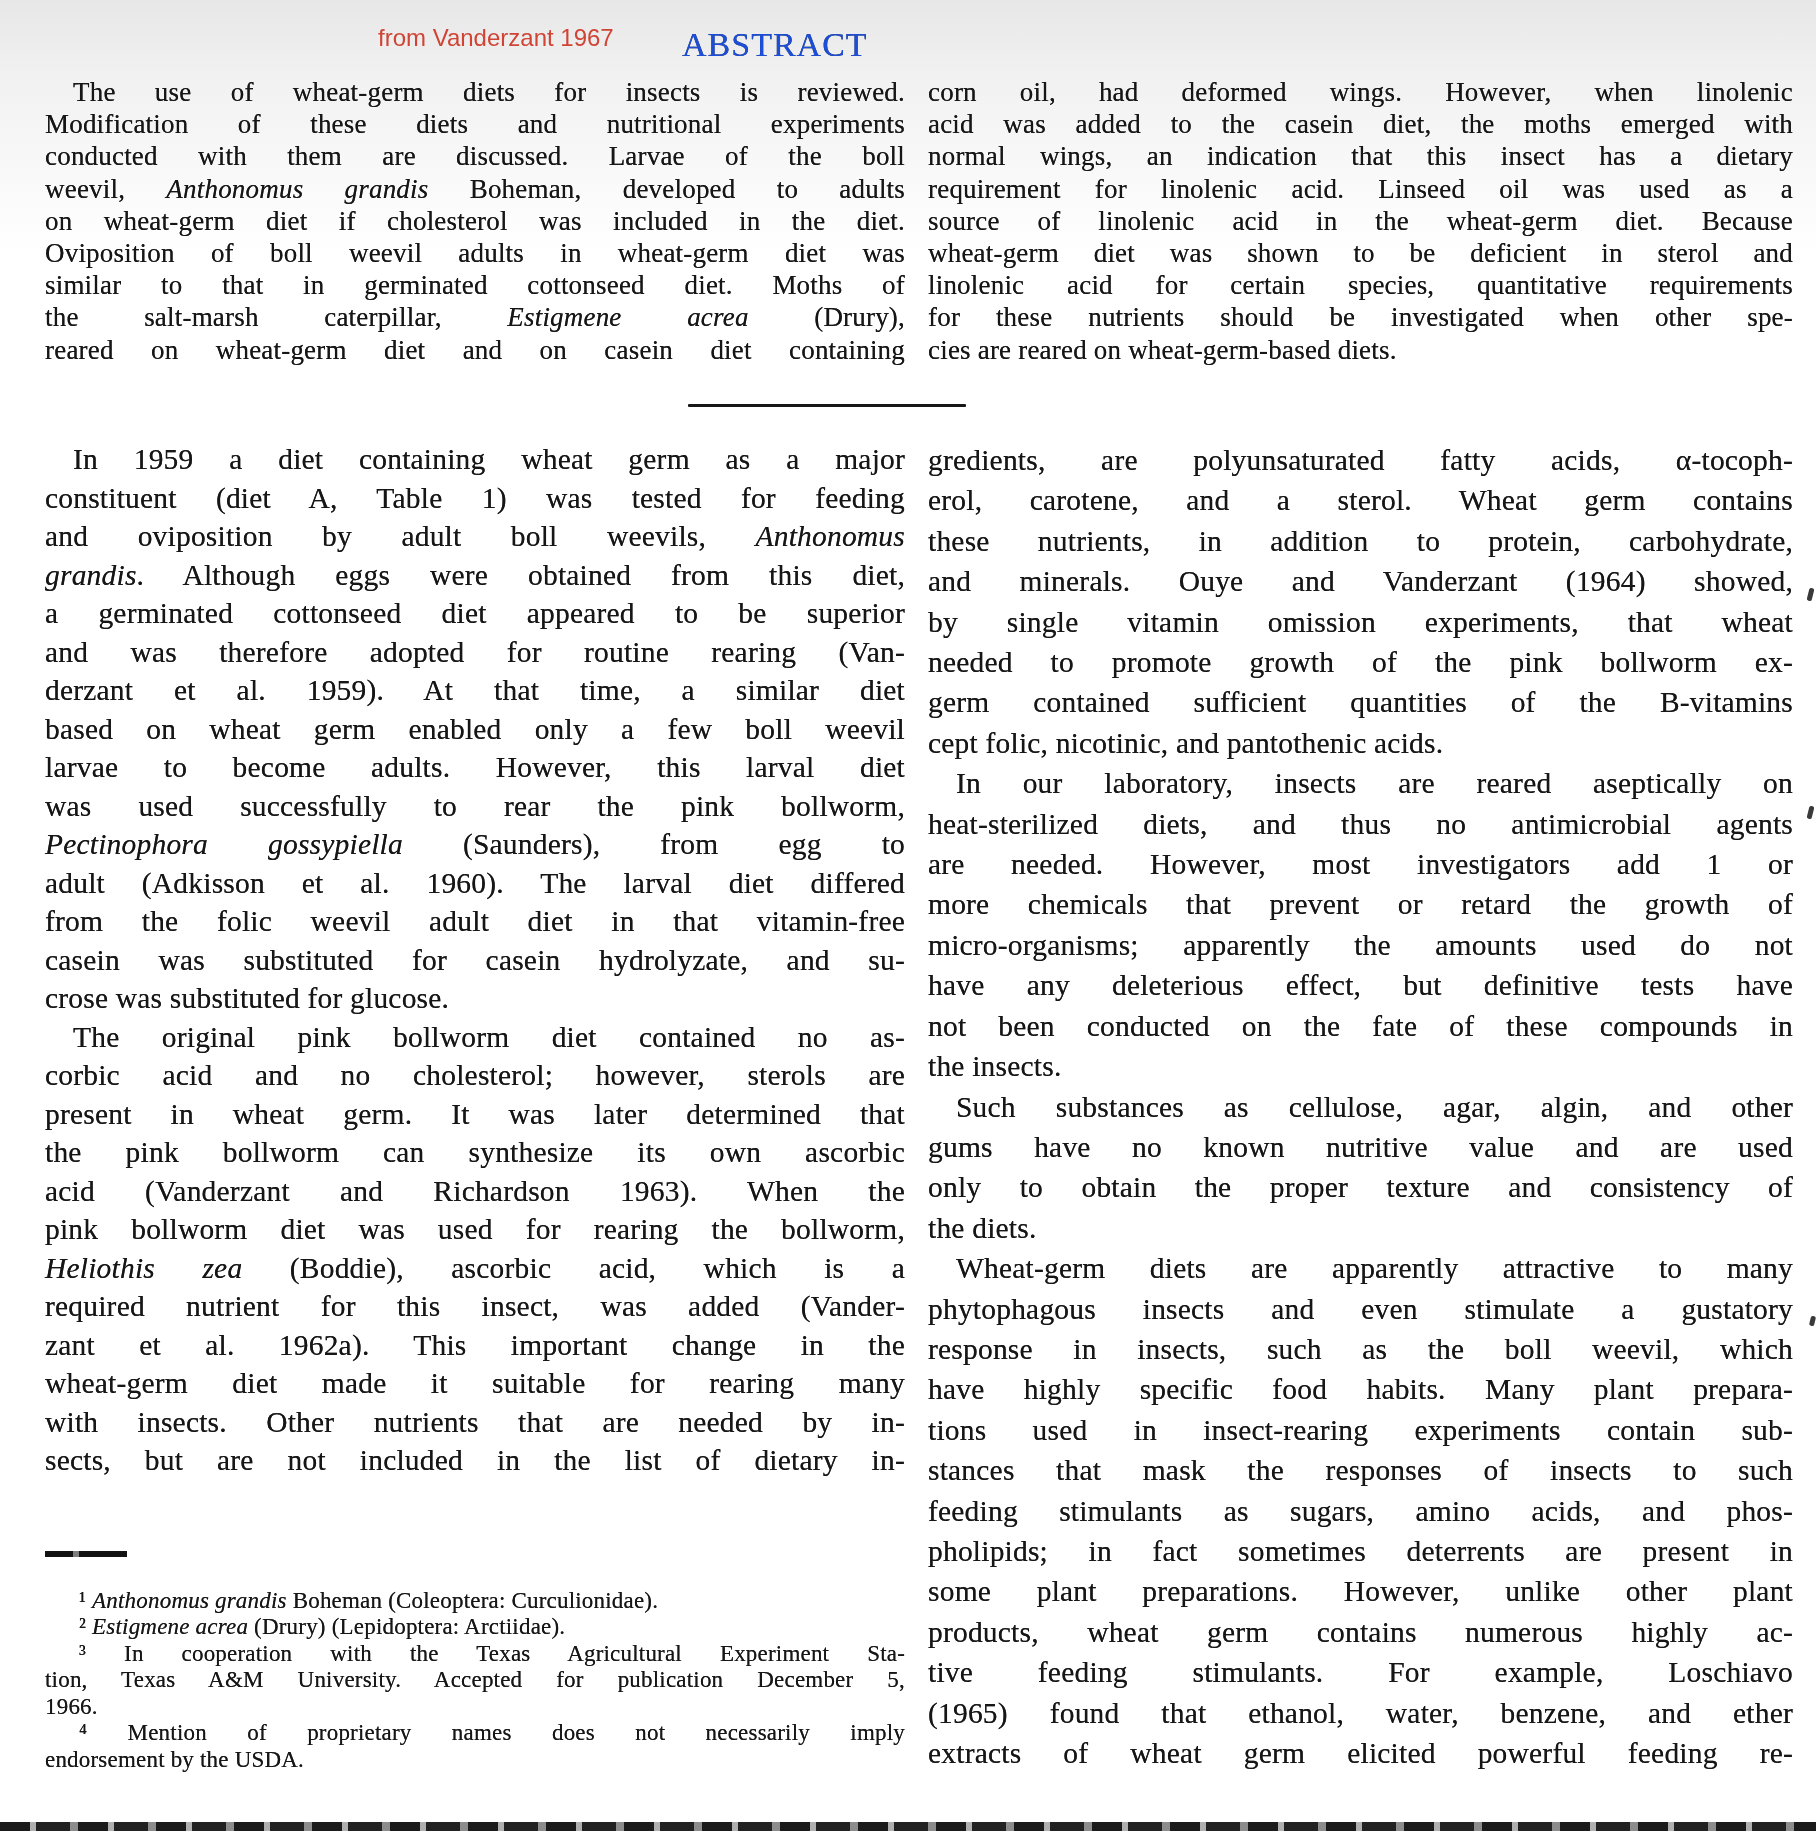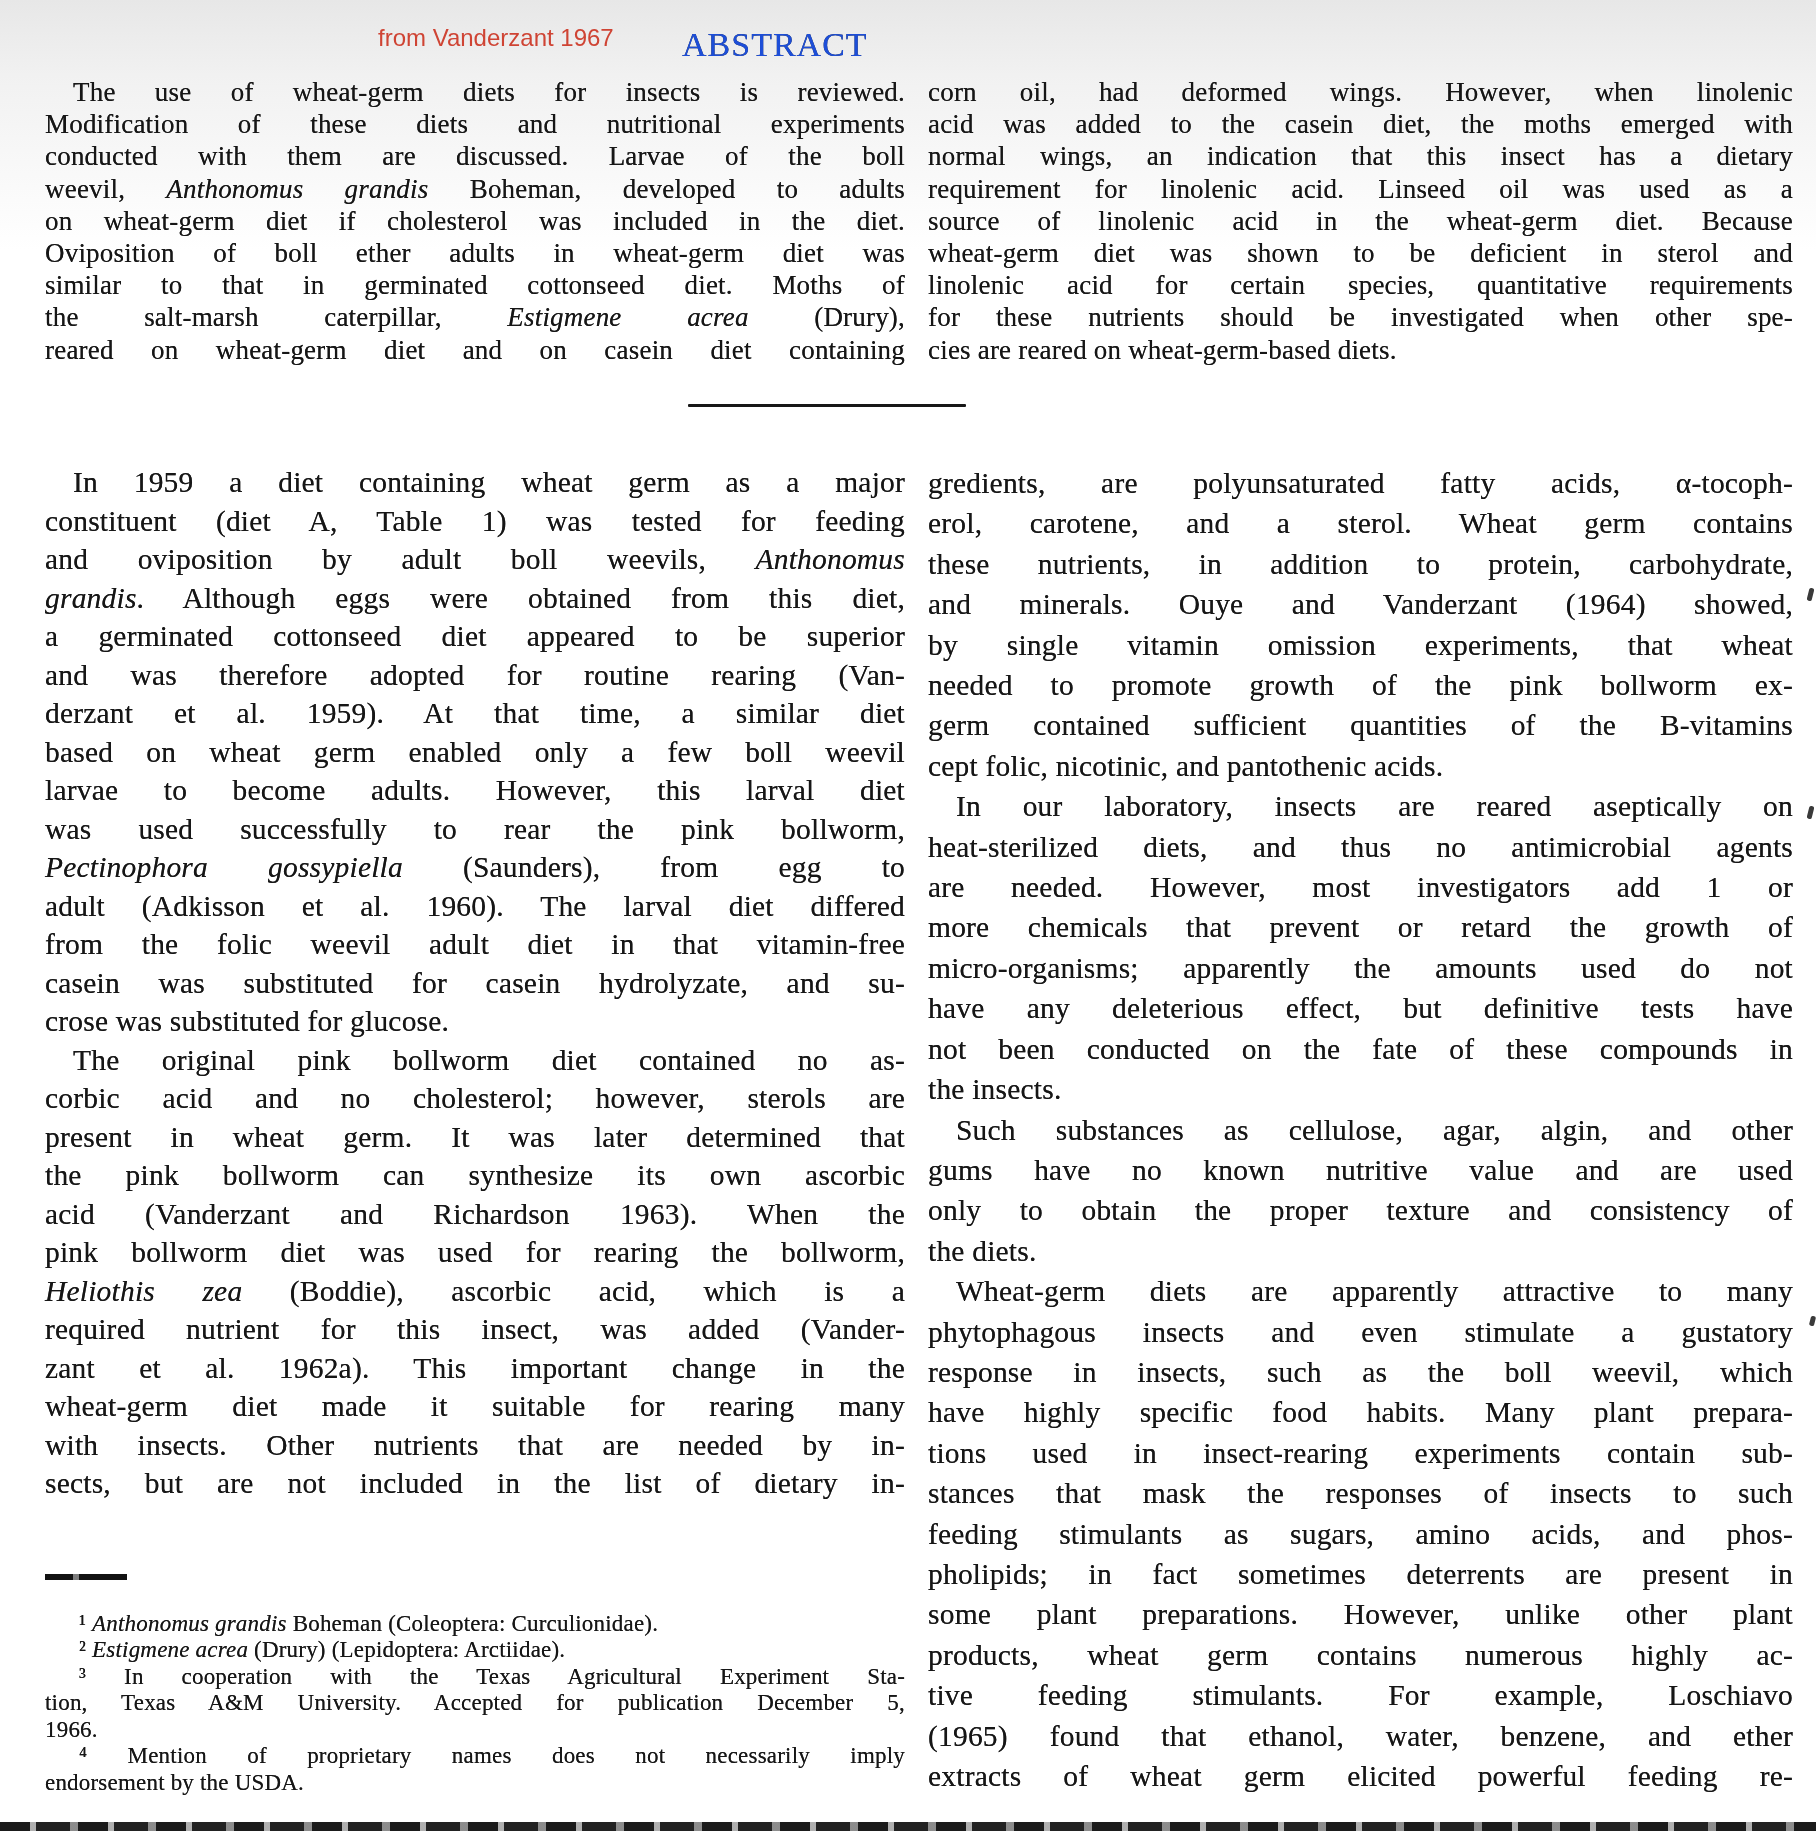--- a/index.html
+++ b/index.html
@@ -19,21 +19,21 @@
     font-family:"Liberation Sans", sans-serif;
     font-size:24px;line-height:28px;color:#cf4434;text-align:center;
   }
   .heading{
     position:absolute;top:26px;left:682px;
     font-size:34px;letter-spacing:1px;color:#1d4ed8;
     text-shadow:0 0 0.5px rgba(0,0,0,.8);
   }
   .columns{position:absolute;left:45px;display:flex;gap:23px;}
   .abstract-row{top:76px;}
-  .body-row{top:463px;justify-content:flex-end;}
+  .body-row{top:440px;justify-content:flex-end;}
   .col{text-shadow:0 0 0.5px rgba(0,0,0,.75);}
   .abstract-row .col{width:860px;font-size:27px;line-height:32.2px;}
   .abstract-row .col.col-r{width:865px;font-family:Liberation Serif, serif;}
   .body-row .col{width:860px;font-size:29.5px;line-height:38.5px;}
   .body-row .col.col-r{width:865px;line-height:40.4px;}
   .line{
     text-align:justify;
     -moz-text-align-last:justify;
     text-align-last:justify;
     letter-spacing:0.2px;
@@ -76,21 +76,21 @@
   <div class="heading">ABSTRACT</div>
 
   <div class="columns abstract-row">
     <div class="col col-l">
         <div class="para">
           <div class="line ind">The use of wheat-germ diets for insects is reviewed.</div>
           <div class="line">Modification of these diets and nutritional experiments</div>
           <div class="line">conducted with them are discussed. Larvae of the boll</div>
           <div class="line">weevil, <i>Anthonomus grandis</i> Boheman, developed to adults</div>
           <div class="line">on wheat-germ diet if cholesterol was included in the diet.</div>
-          <div class="line">Oviposition of boll ether adults in wheat-germ diet was</div>
+          <div class="line">Oviposition of boll weevil adults in wheat-germ diet was</div>
           <div class="line">similar to that in germinated cottonseed diet. Moths of</div>
           <div class="line">the salt-marsh caterpillar, <i>Estigmene acrea</i> (Drury),</div>
           <div class="line">reared on wheat-germ diet and on casein diet containing</div>
         </div>
       </div>
     <div class="col col-r">
         <div class="para">
           <div class="line">corn oil, had deformed wings. However, when linolenic</div>
           <div class="line">acid was added to the casein diet, the moths emerged with</div>
           <div class="line">normal wings, an indication that this insect has a dietary</div>

